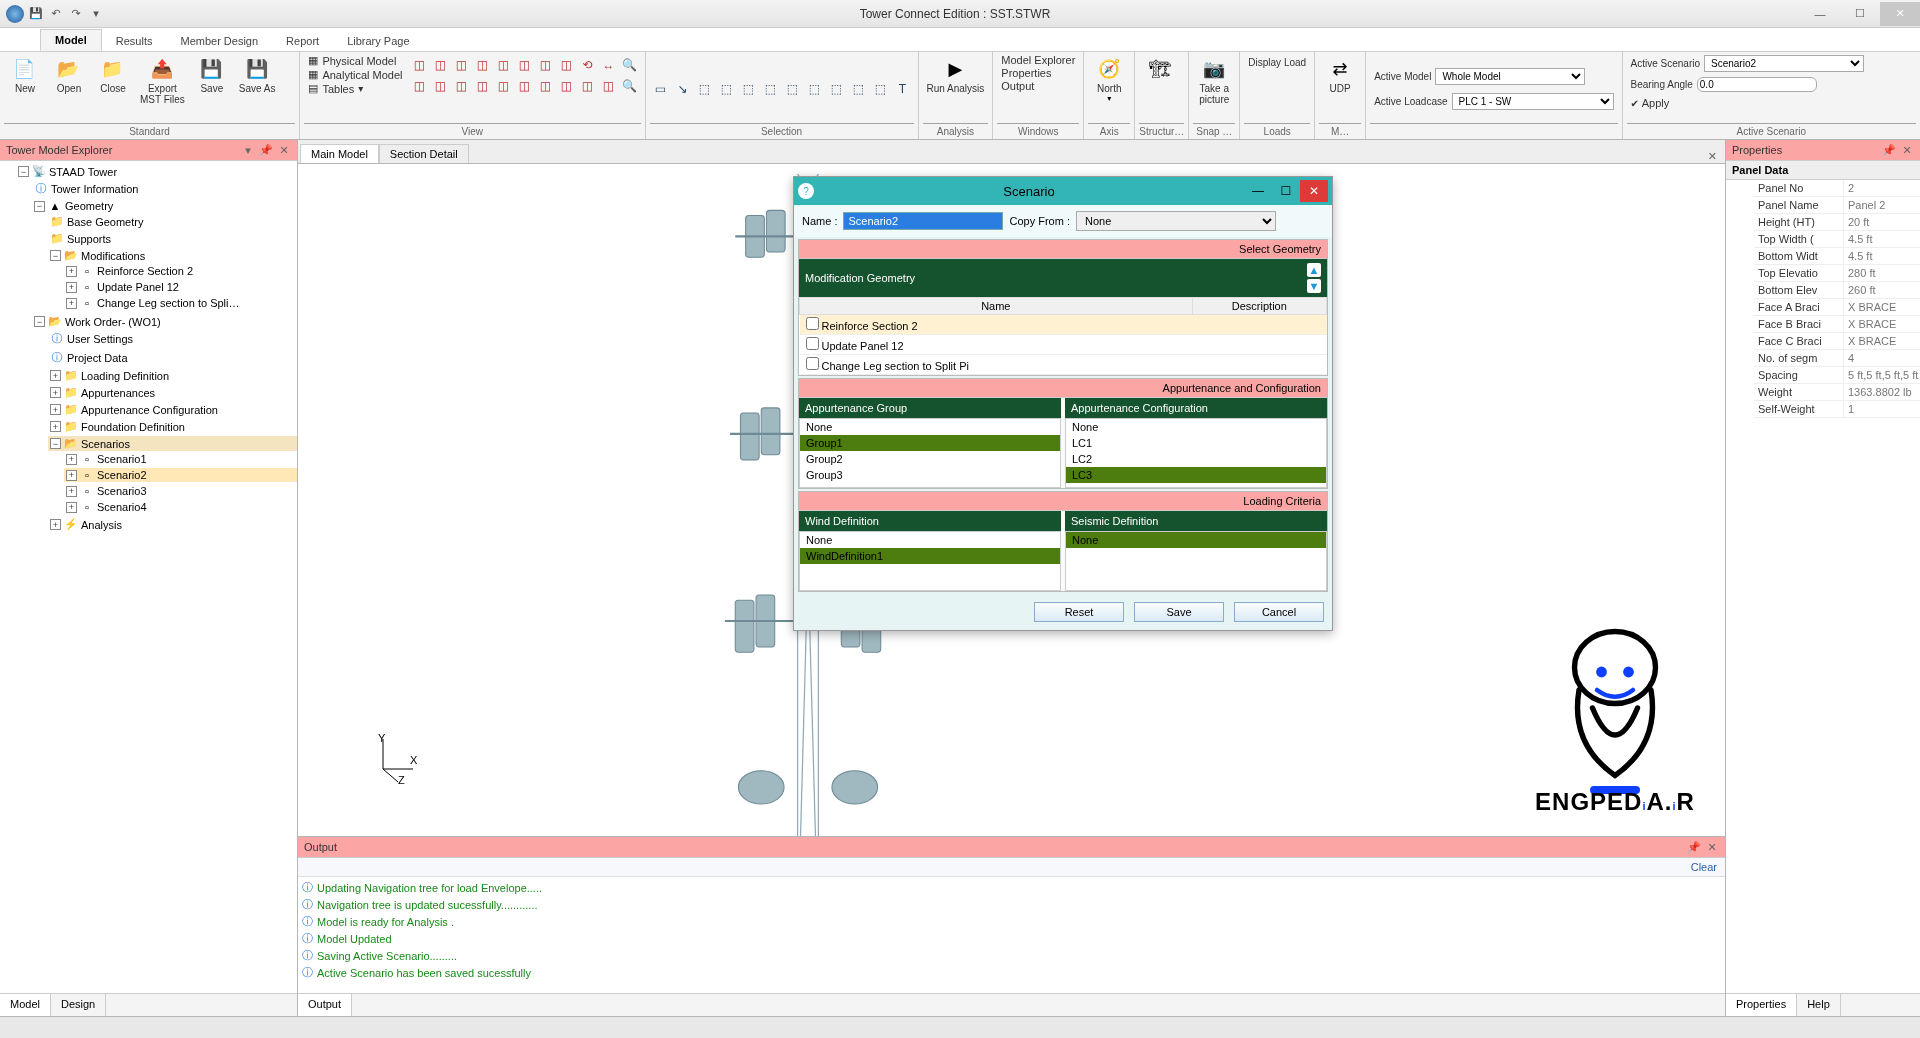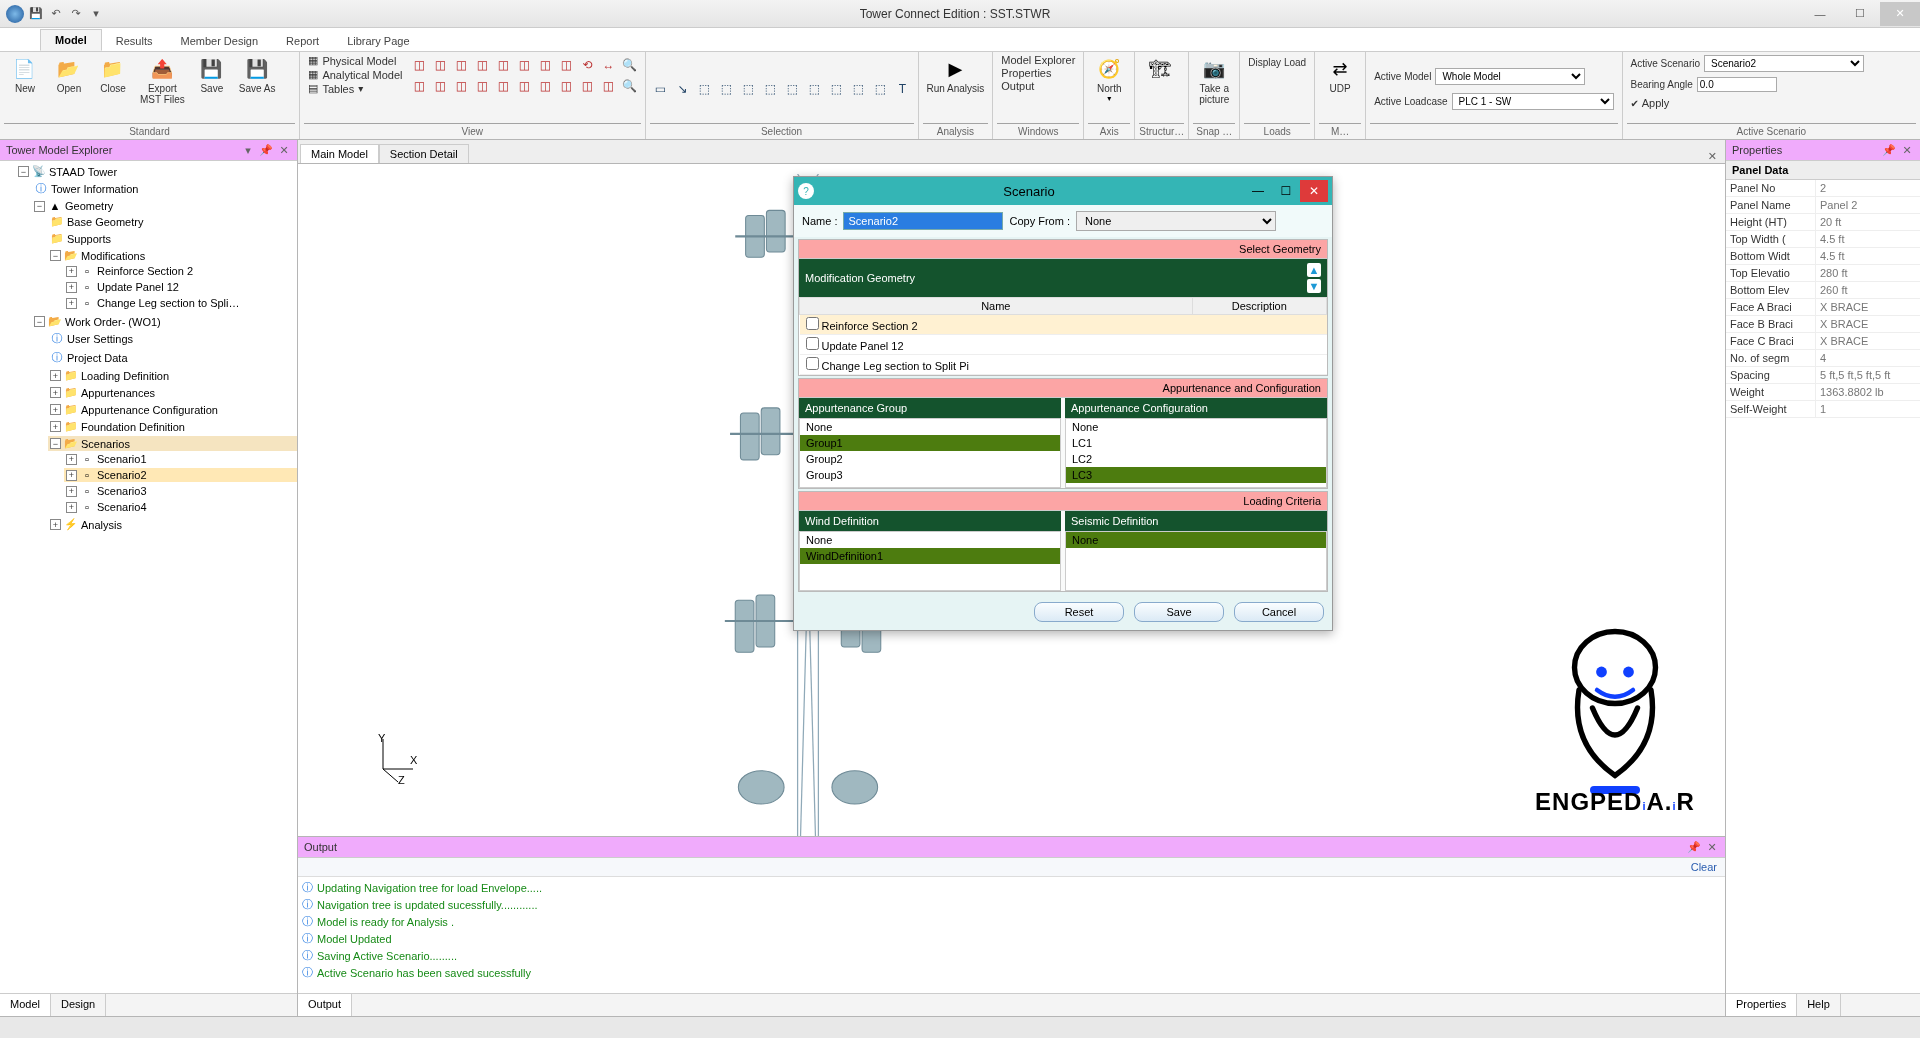--- a/index.html
+++ b/index.html
@@ -34,21 +34,21 @@
 .icongrid .gi { width:18px; height:18px; display:flex; align-items:center; justify-content:center; font-size:12px; color:#b33; }
 .selgrid { display:flex; gap:4px; padding:2px; flex-wrap:wrap; align-items:center; }
 .selgrid .gi { width:18px; height:18px; display:flex; align-items:center; justify-content:center; font-size:12px; color:#246; }
 .field { display:flex; align-items:center; gap:4px; margin:1px 0; }
 .field label { font-size:10px; color:#333; white-space:nowrap; }
 .field input, .field select { font-size:10px; border:1px solid #aaa; padding:1px 2px; background:#fff; }
 
 
 .main { display:flex; height: calc(1038px - 28px - 24px - 88px - 22px); }
 .leftpane { width:298px; background:#f7f7f7; border-right:1px solid #b5b5b5; display:flex; flex-direction:column; }
-.pane-header { background:#f0abfc; border-bottom:1px solid #ccc; padding:3px 6px; display:flex; align-items:center; font-size:11px; color:#333;}
+.pane-header { background:#fca5a5; border-bottom:1px solid #ccc; padding:3px 6px; display:flex; align-items:center; font-size:11px; color:#333;}
 .pane-header .sp { flex:1; }
 .pane-header .btn { width:14px; height:14px; color:#666; margin-left:4px; display:flex; align-items:center; justify-content:center; cursor:pointer; }
 .tree { flex:1; overflow:auto; background:#fff; padding:2px 0; }
 .tree ul { list-style:none; padding-left:16px; }
 .tree li { padding:1px 0; white-space:nowrap; }
 .tree .node { display:flex; align-items:center; gap:3px; padding:1px 2px; cursor:pointer; }
 .tree .node.selected { background:#ffe8b5; }
 .tree .node.highlight { background:#f5e4c0; }
 .tog { width:11px; height:11px; border:1px solid #888; display:inline-flex; align-items:center; justify-content:center; font-size:9px; color:#444; background:#fff; }
 .nicon { width:14px; display:inline-flex; justify-content:center; }
@@ -91,21 +91,21 @@
 .dlg table.mod { width:100%; border-collapse:collapse; background:#fff; }
 .dlg table.mod th { background:#f0f0f0; font-weight:normal; border:1px solid #ddd; padding:2px; font-size:11px; }
 .dlg table.mod td { border-bottom:1px solid #eee; padding:2px 6px; font-size:11px; }
 .dlg table.mod tr.hl td { background:#fff1d2; }
 .dlg .twocol { display:flex; gap:4px; }
 .dlg .twocol .col { flex:1; border:0px solid #ccc; }
 .dlg .listbox { background:#fff; border:1px solid #ccc; min-height:70px; }
 .dlg .listbox .it { padding:2px 6px; font-size:11px; cursor:pointer; }
 .dlg .listbox .it.sel { background:#4d7c0f; }
 .dlg .btnrow { display:flex; justify-content:flex-end; gap:10px; padding:8px; }
-.dlg .btnrow button { width:90px; padding:3px; border:1px solid #88aacc; background:linear-gradient(#fafdff,#dbeaf5); cursor:pointer; border-radius:8px; font-size:11px; }
+.dlg .btnrow button { width:90px; padding:3px; border:1px solid #88aacc; background:linear-gradient(#fafdff,#dbeaf5); cursor:pointer; border-radius:0; font-size:11px; }
 
 
 .logo { position:absolute; right:20px; bottom:20px; text-align:center; }
 .logo svg { width:180px; height:170px; }
 .logo .brand { font-size:24px; font-weight:bold; font-family:Arial; color:#000; letter-spacing:1px; margin-top:-6px;}
 .logo .brand .i { color:#1040ff; }
 .logo .pill { width:50px; height:8px; background:#1040ff; border-radius:5px; margin:0 auto; }
 
 
 .output { height:180px; border-top:1px solid #b5b5b5; background:#fff; display:flex; flex-direction:column; }
@@ -114,21 +114,21 @@
 .output .log { flex:1; overflow:auto; padding:2px 4px; }
 .output .log .ln { color:#178a17; font-size:11px; padding:1px 0; display:flex; align-items:center; gap:4px;}
 .output .log .ln .oi { color:#2a7de1; }
 .output .ot { height:23px; border-top:1px solid #ccc; display:flex; background:#f4f4f4; }
 .output .ot .t { padding:4px 10px; border-right:1px solid #ccc; background:#fff; font-size:11px; }
 
 
 .rightpane { width:195px; background:#f7f7f7; border-left:1px solid #b5b5b5; display:flex; flex-direction:column; }
 .props { flex:1; background:#fff; overflow:auto; }
 .props .grphd { background:#eee; font-weight:bold; padding:3px 6px; border-bottom:1px solid #ccc; }
-.props .prow { display:flex; border-bottom:1px solid #eee; }
+.props .prow { display:flex; border-bottom:1px solid #eee;margin-left:28px; }
 .props .prow .k { flex:0 0 90px; padding:2px 4px; color:#333; border-right:1px solid #eee; white-space:nowrap; overflow:hidden; }
 .props .prow .v { flex:1; padding:2px 4px; color:#777; white-space:nowrap; overflow:hidden; }
 .rightbottom { height:23px; border-top:1px solid #ccc; display:flex; background:#f4f4f4; }
 .rightbottom .t { padding:4px 10px; border-right:1px solid #ccc; font-size:11px; cursor:pointer; }
 .rightbottom .t.active { background:#fff; }
 
 
 .statusbar { height:22px; background:#e8e8e8; border-top:1px solid #b5b5b5; }
 </style>
 </head>
@@ -340,21 +340,21 @@
   </div>
 
   <div class="group" style="flex:1; border-right:none;">
     <div class="smallstack" style="flex:1; gap:3px;">
       <div class="field">
           <label>Active Scenario</label>
           <select style="width:160px"><option>Scenario2</option></select>
         </div>
       <div class="field">
           <label>Bearing Angle</label>
-          <input style="width: 80px;" value="0.0">
+          <input style="width: 120px; border-radius: 6px;" value="0.0">
         </div>
       <div class="field">
           <label>✔ <span>Apply</span></label>
         </div>
     </div>
     <div class="label">Active Scenario</div>
   </div>
 </div>
 
 <div class="main">

